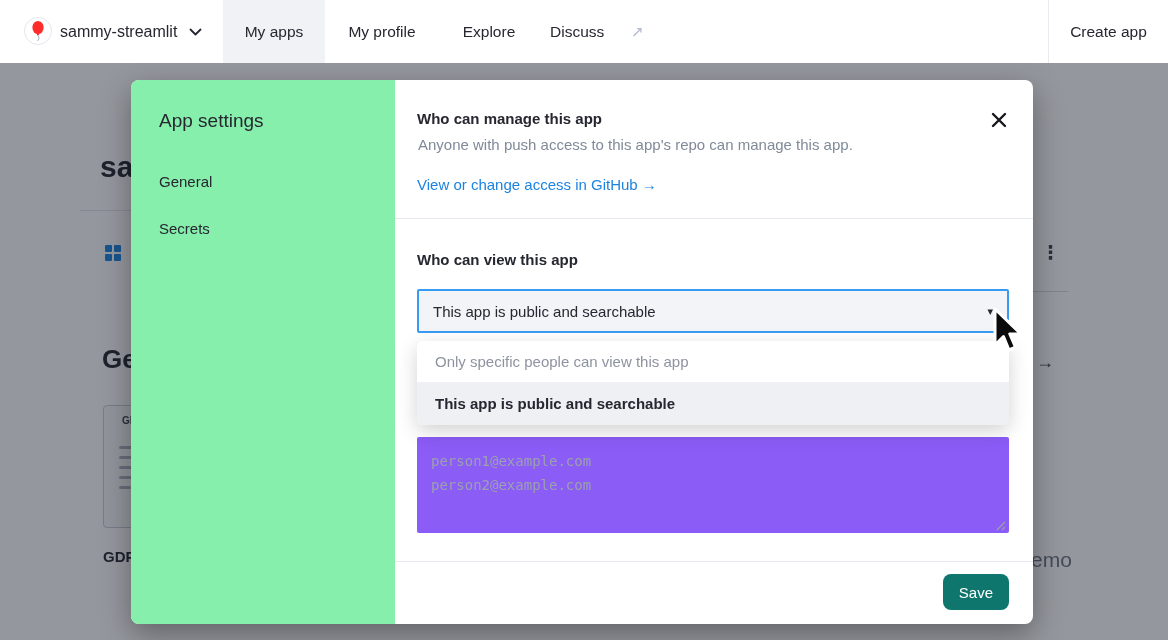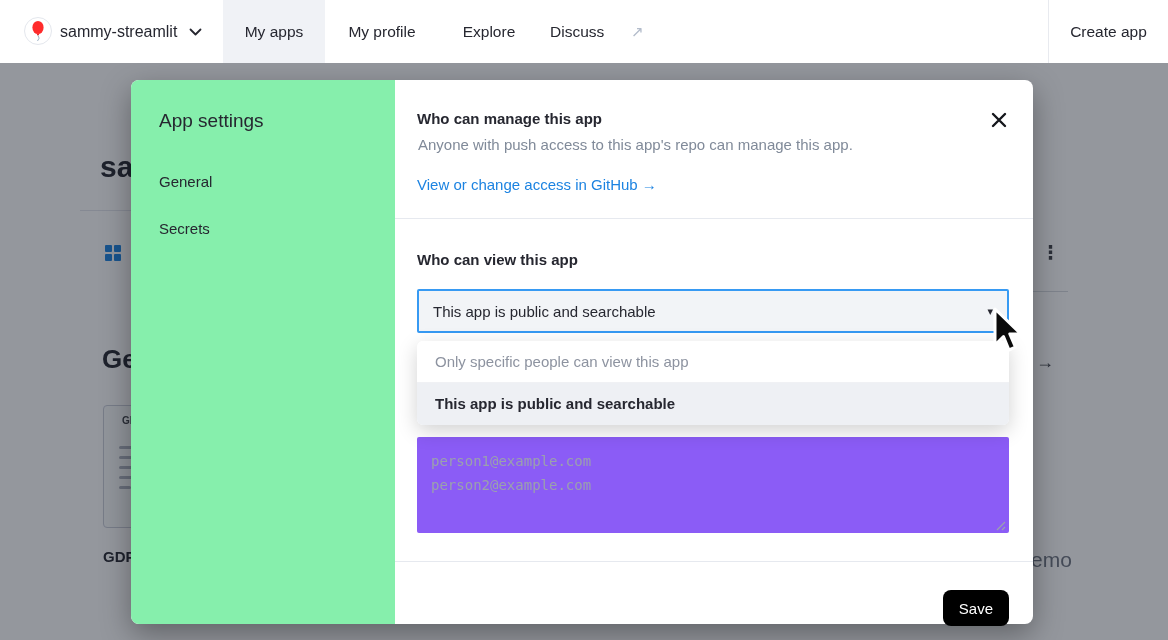--- a/index.html
+++ b/index.html
@@ -75,23 +75,23 @@
   .dd-opt.selected { color:#262730; font-weight:bold; background:#eef0f4; }
 
   .email-area { position:absolute; left:22px; top:357px; width:592px; height:96px; background:#8b5cf6;
                 border:none; border-radius:2px; padding:12px 14px; resize:none; outline:none;
                 font-family:"DejaVu Sans Mono","Liberation Mono",monospace; font-size:14px; line-height:24px;
                 color:#262730; }
   .email-area::placeholder { color:#9ba1ad; opacity:1; }
   .resize-handle { position:absolute; left:600px; top:440px; width:11px; height:11px; pointer-events:none; }
 
   .save-btn { position:absolute; top:494px; right:24px; height:36px; min-width:64px; padding:0 16px;
-              background:#000000; color:#fff; font-size:15px; border:none; border-radius:8px;
+              background:#0f766e; color:#fff; font-size:15px; border:none; border-radius:8px;
               display:flex; align-items:center; justify-content:center; cursor:pointer;
-              font-family:inherit;margin-top:16px; }
+              font-family:inherit; }
 
   .cursor { position:absolute; left:988px; top:306px; z-index:50; pointer-events:none; }
 </style>
 </head>
 <body>
 
 <div class="backdrop">
   <div class="bg-ws-heading">sa</div>
   <div class="bg-hr1"></div>
   <div class="bg-grid-icon">

